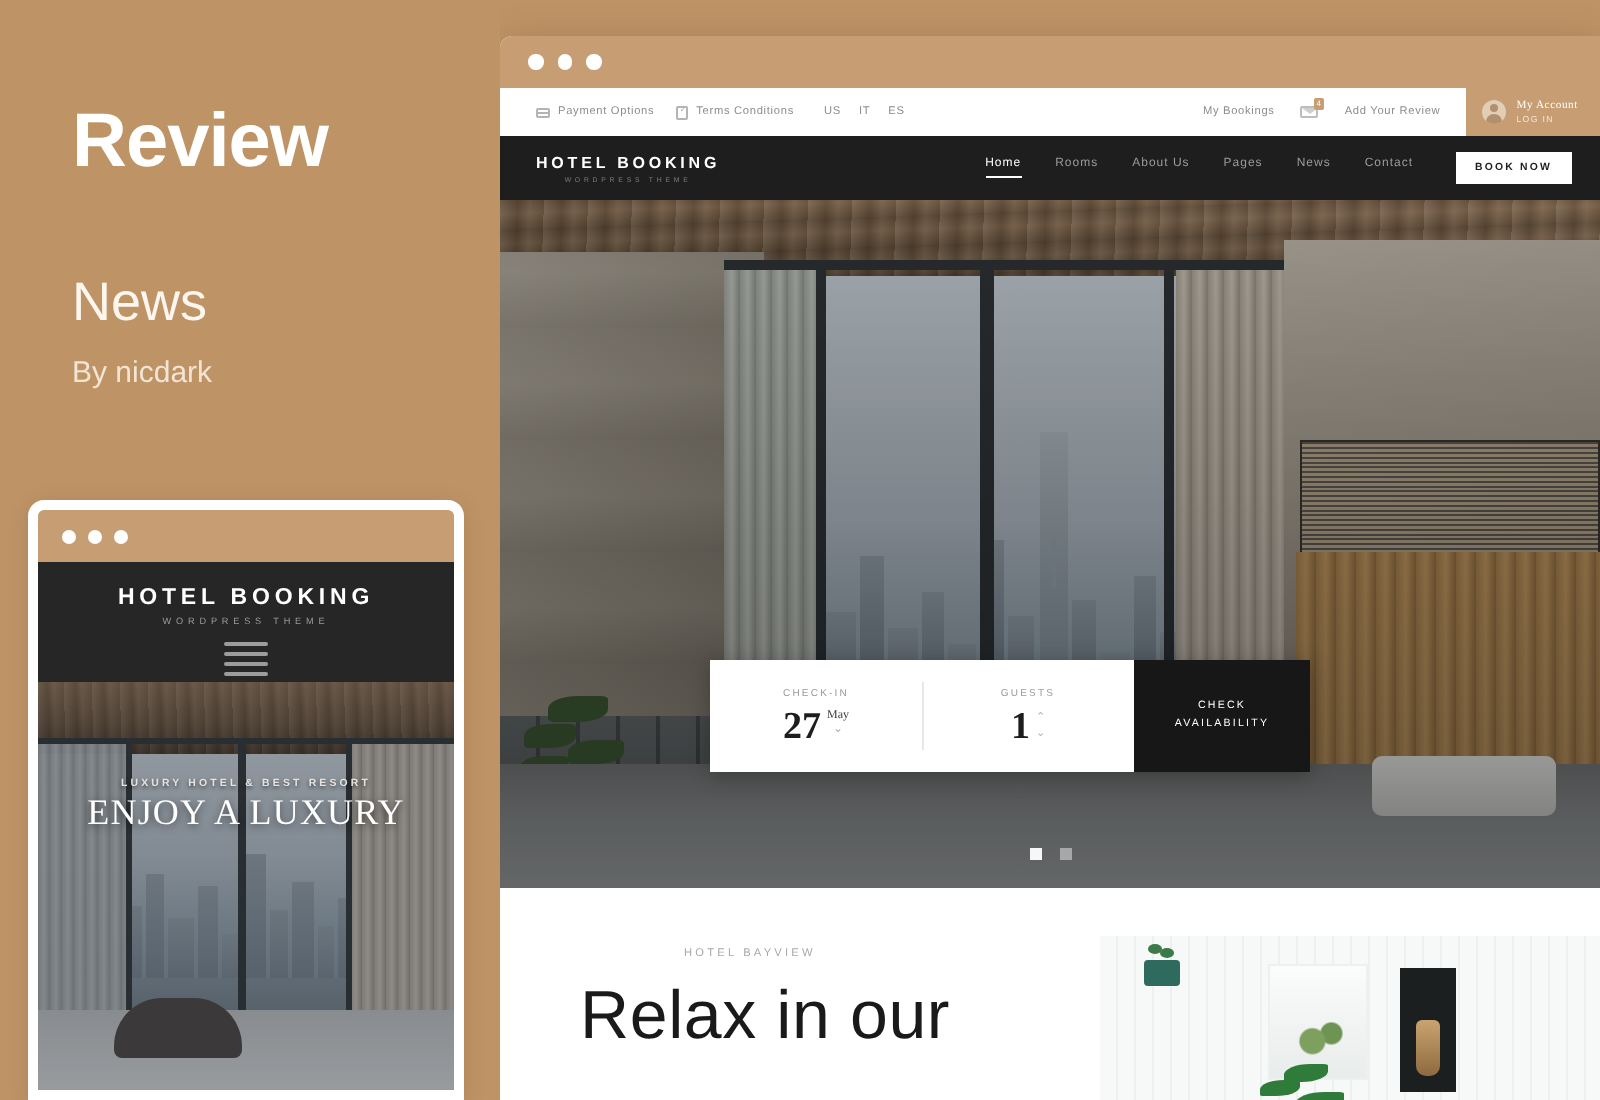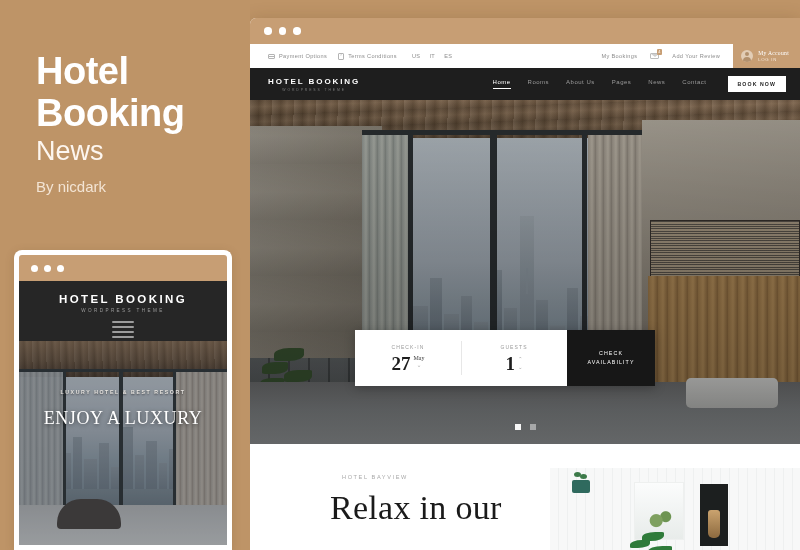--- a/index.html
+++ b/index.html
@@ -106,21 +106,21 @@
   .m-hero-tint {
     position:absolute; inset:0; background:rgba(25,30,38,.30);
   }
   .m-hero-txt { position:absolute; left:0; top:48px; width:100%; text-align:center; z-index:4; }
   .m-kicker {
     color:#e6e3df; font-size:5.2px; letter-spacing:1.6px; font-weight:bold;
     text-shadow:0 1px 2px rgba(0,0,0,.6);
   }
   .m-head {
     color:#ffffff; font-family:"Liberation Serif", serif; font-size:18px;
-    line-height:23px; letter-spacing:.6px; margin-top:12px;
+    line-height:23px; letter-spacing:.6px; 
     text-shadow:0 1px 4px rgba(0,0,0,.55);
   }
 
   
   .browser {
     position:absolute; left:250px; top:18px; width:550px; height:532px;
     background:#fff; overflow:hidden;
     border-radius:6px 0 0 0;
     box-shadow:0 3px 18px rgba(80,50,20,.25);
     z-index:4;
@@ -318,21 +318,21 @@
 
   
   .section {
     background:#ffffff; height:156px; position:relative; overflow:hidden;
   }
   .sec-kicker {
     position:absolute; left:92px; top:30px; font-size:5.6px; letter-spacing:1.6px; color:#a9a9a9;
   }
   .sec-head {
     position:absolute; left:40px; top:44px; width:270px;
-    font-family:Liberation Serif, serif; font-size:34px; line-height:40px; color:#1a1a1a; letter-spacing:.3px;margin-left:40px;
+    font-family:Liberation Sans, sans-serif; font-size:34px; line-height:40px; color:#1a1a1a; letter-spacing:.3px;
   }
   .sec-img {
     position:absolute; right:0; top:24px; width:250px; height:132px;
     background:linear-gradient(180deg,#f6f7f7 0%,#eceeee 70%,#dfe2e2 100%);
     overflow:hidden;
   }
   .si-wall {
     position:absolute; inset:0;
     background:repeating-linear-gradient(90deg,#f7f8f8 0 8px,#eef0f0 8px 9px);
   }
@@ -361,22 +361,21 @@
   .si-hang {
     position:absolute; left:24px; top:4px; width:14px; height:10px;
   }
   .si-hang i{ position:absolute; width:7px; height:5px; background:#3c7a49; border-radius:50%; }
 </style>
 </head>
 <body>
 
 <div class="promo">
   <div class="promo-title">
-    <div>Hotel</div>
-    <div>Booking</div>
+    <div>Review</div>
   </div>
   <div class="promo-sub">News</div>
   <div class="promo-by">By nicdark</div>
 </div>
 
 <div class="mobile">
   <div class="mobile-bar">
     <span class="dot"></span>
     <span class="dot"></span>
     <span class="dot"></span>

